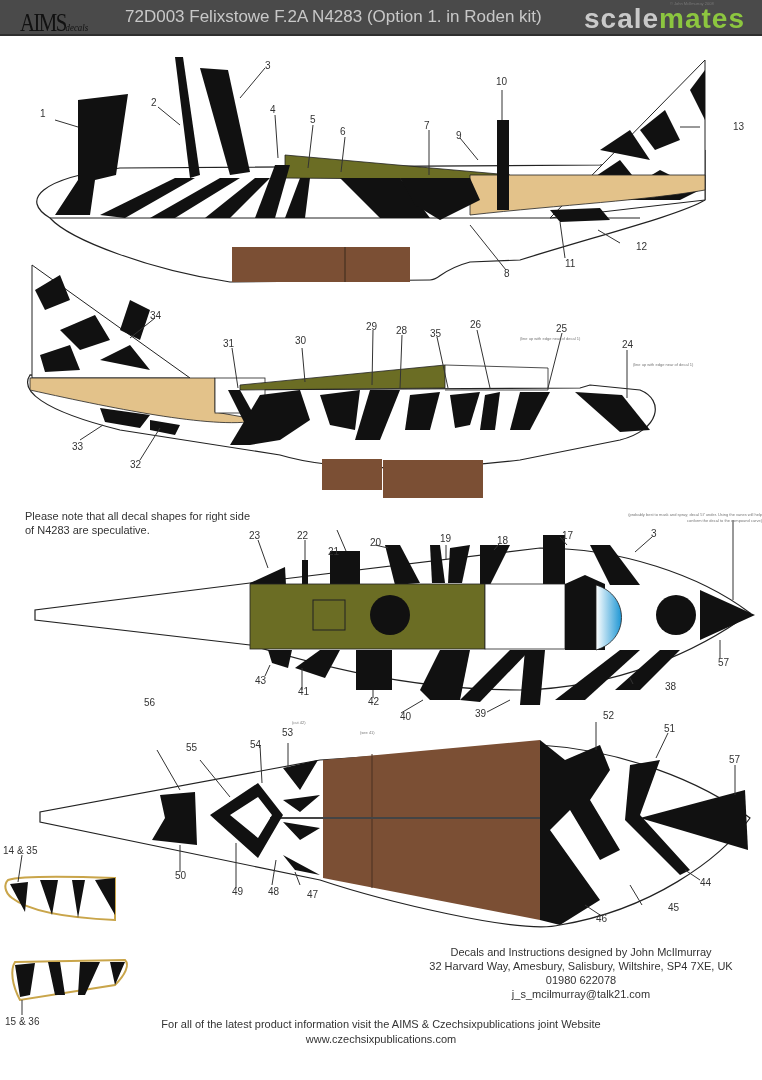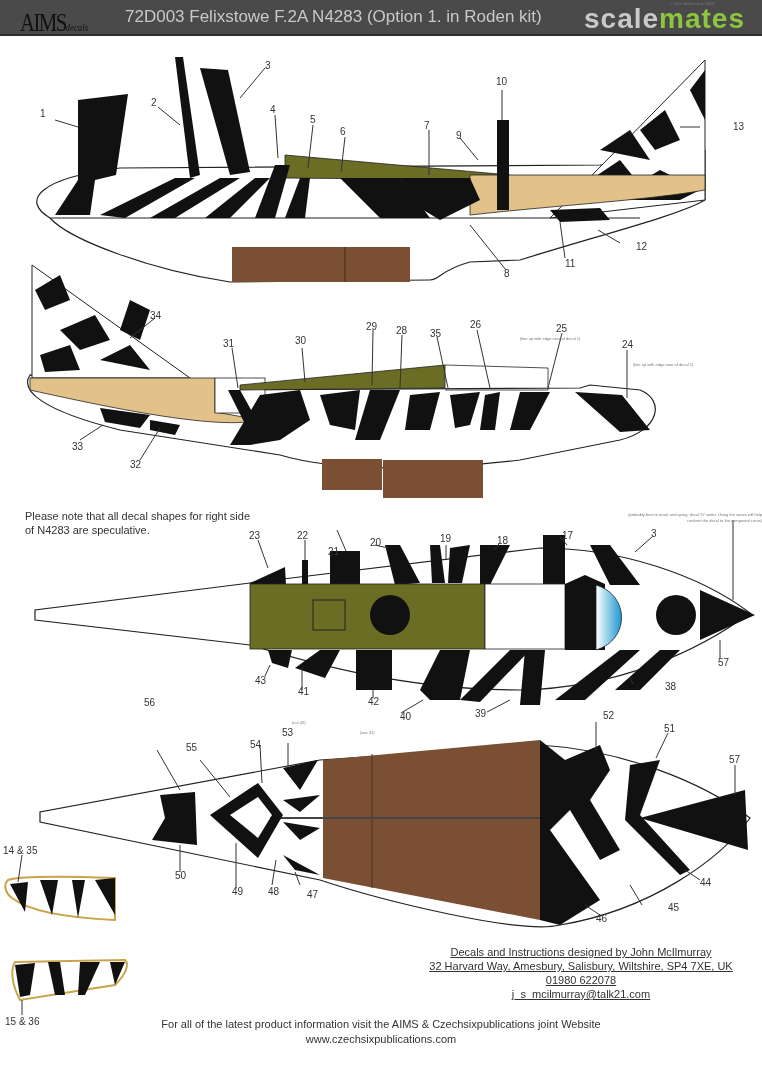--- a/index.html
+++ b/index.html
@@ -9,21 +9,21 @@
   .logo small { font-size:11px; font-style:italic; letter-spacing:0; }
   .title { position:absolute; left:125px; top:7px; font-size:17px; color:#c8c8c8; white-space:nowrap; }
   .sm-logo { position:absolute; left:556px; top:3px; font-size:28px; font-weight:bold; letter-spacing:1px; white-space:nowrap;margin-left:28px; }
   .sm-logo .a { color:#c9c9c9; } .sm-logo .b { color:#8cc63f; }
   .copyright { position:absolute; left:670px; top:1px; font-size:5px; color:#bdbdbd; }
   svg.art { position:absolute; left:0; top:0; }
   .txt { position:absolute; color:#333; white-space:nowrap;margin-top:20px; }
   .lbl { position:absolute; font-size:10px; color:#333; }
   .note { font-size:11px; line-height:14px; }
   .tiny { font-size:4px; color:#777; }
-  .center-block { position:absolute; left:400px; top:945px; width:362px; text-align:center; font-size:11px; line-height:14px; color:#333;text-decoration:underline; }
+  .center-block { position:absolute; left:400px; top:945px; width:362px; text-align:center; font-size:11px; line-height:14px; color:#333; }
   .footer { position:absolute; left:0; top:1017px; width:762px; text-align:center; font-size:11px; line-height:15px; color:#333; }
 </style>
 </head>
 <body>
 
 <div class="header">
   <div class="logo"><span>AIMS</span><small>decals</small></div>
   <div class="title">72D003 Felixstowe F.2A N4283 (Option 1. in Roden kit)</div>
   <div class="copyright tiny">© John McIlmurray 2008</div>
   <div class="sm-logo"><span class="a">scale</span><span class="b">mates</span></div>

